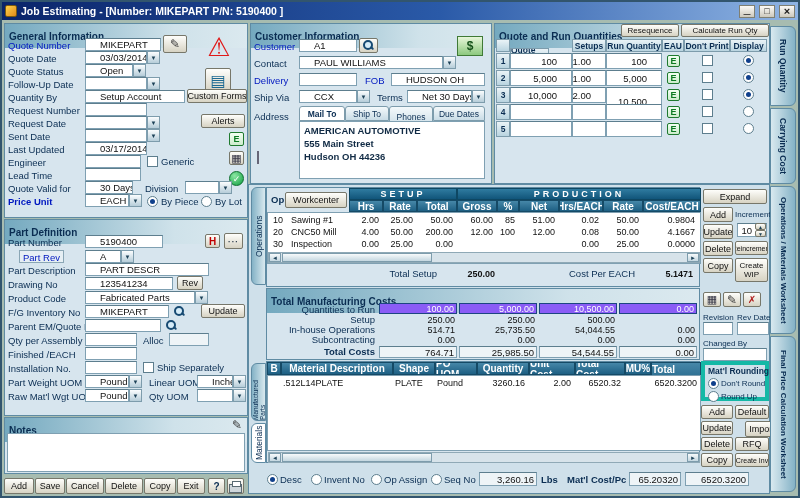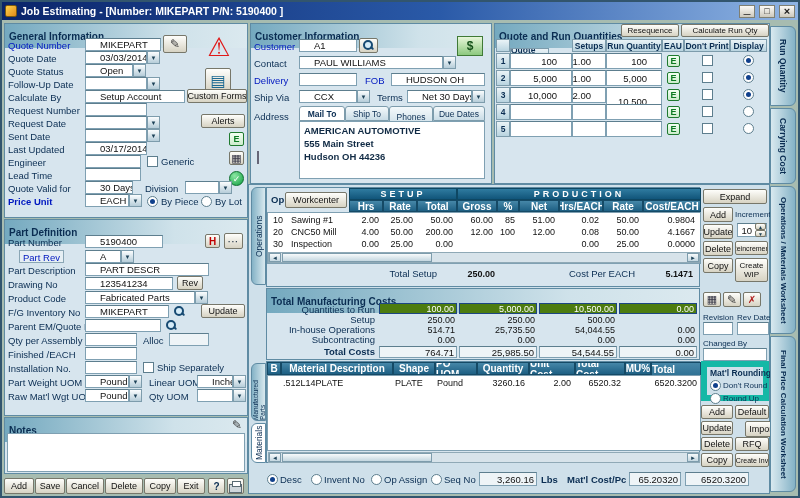--- a/index.html
+++ b/index.html
@@ -25,21 +25,21 @@
 .arrow::after{content:"▼";font-size:6px;color:#1d4258}
 .btn{background:linear-gradient(#fefefb,#d7d3c3);border:1px solid #77776a;border-radius:2px;display:flex;align-items:center;justify-content:center;font-size:9px;color:#111;white-space:nowrap;overflow:hidden}
 .chk{width:11px;height:11px;background:#fff;border:1px solid #5d7e8e}
 .rad{width:11px;height:11px;border-radius:50%;background:#fff;border:1px solid #5d7e8e}
 .rad.on::after{content:"";display:block;width:5px;height:5px;margin:2px 0 0 2px;border-radius:50%;background:#10408c}
 .ghdr{background:linear-gradient(#eaf3f7,#b9d4e0);border:1px solid #7d9cac;display:flex;align-items:center;justify-content:center;color:#0a2d52;font-size:8.5px;font-weight:bold;overflow:hidden}
 .bhdr{background:linear-gradient(#4687a8,#1d5f83);border:1px solid #154a66;color:#fff;display:flex;align-items:center;justify-content:center;font-size:10px;font-weight:bold;overflow:hidden}
 .band{background:linear-gradient(#2f7ba0,#11557a);border:1px solid #0e4763;color:#fff;display:flex;align-items:center;justify-content:center;font-size:9px;font-weight:bold;letter-spacing:3px}
 .cell{text-align:right;font-size:9px;padding-right:2px;white-space:nowrap;overflow:hidden}
 .cl{text-align:left;font-size:9px;white-space:nowrap;overflow:hidden}
-.hl{background:#4d7c0f;border:1px solid #1d4582;color:#fff;display:flex;align-items:center;justify-content:flex-end;padding:0 2px;font-size:9px}
+.hl{background:#8b5cf6;border:1px solid #1d4582;color:#fff;display:flex;align-items:center;justify-content:flex-end;padding:0 2px;font-size:9px}
 .numtxt{text-align:right;font-size:9px;color:#111}
 .white{background:#fff;border:1px solid #7fa0b2}
 .sbar{background:#d7e3ea;border:1px solid #8fa9b6;display:flex;align-items:stretch}
 .sbtn{width:12px;background:linear-gradient(#f7fafb,#c4d7e0);border:1px solid #7d9cac;display:flex;align-items:center;justify-content:center}
 .sbtn.l::after{content:"◄";font-size:6px;color:#1d4258}
 .sbtn.r::after{content:"►";font-size:6px;color:#1d4258}
 .sthumb{width:150px;background:linear-gradient(#f7fafb,#c4d7e0);border:1px solid #7d9cac;margin-left:1px}
 .sfill{flex:1}
 .vtabL{writing-mode:vertical-rl;transform:rotate(180deg);background:linear-gradient(90deg,#d9e9ef,#84b2c6);border:1px solid #5f8ba3;border-radius:0 6px 6px 0;color:#0a2d52;display:flex;align-items:center;justify-content:center;font-size:8.5px;overflow:hidden}
 .vtabL.sm{font-size:6.5px}
@@ -96,21 +96,21 @@
     <span class="a lbl" style="left:3px;top:28px">Quote Date</span>
     <div class="a inp" style="left:80px;top:27px;width:62px">03/03/2014</div>
     <span class="a arrow" style="left:142px;top:27px"></span>
     <span class="a lbl" style="left:3px;top:41px">Quote Status</span>
     <div class="a inp" style="left:80px;top:40px;width:48px">Open</div>
     <span class="a arrow" style="left:128px;top:40px"></span>
     <span class="a lbl" style="left:3px;top:54px">Follow-Up Date</span>
     <div class="a inp" style="left:80px;top:53px;width:62px"></div>
     <span class="a arrow" style="left:142px;top:53px"></span>
     <span class="a btn ic i-bom" style="left:200px;top:44px;width:26px;height:24px"></span>
-    <span class="a lbl" style="left:3px;top:67px">Calculate By</span>
+    <span class="a lbl" style="left:3px;top:67px">Quantity By</span>
     <div class="a inp" style="left:80px;top:66px;width:100px">Setup Account</div>
     <span class="a btn" style="left:182px;top:65px;width:60px;height:14px">Custom Forms</span>
     <span class="a lbl" style="left:3px;top:80px">Request Number</span>
     <div class="a inp" style="left:80px;top:79px;width:62px"></div>
     <span class="a lbl" style="left:3px;top:93px">Request Date</span>
     <div class="a inp" style="left:80px;top:92px;width:62px"></div>
     <span class="a arrow" style="left:142px;top:92px"></span>
     <span class="a btn" style="left:196px;top:90px;width:44px;height:14px">Alerts</span>
     <span class="a lbl" style="left:3px;top:106px">Sent Date</span>
     <div class="a inp" style="left:80px;top:105px;width:62px"></div>
@@ -440,21 +440,21 @@
         <span class="a cell" style="left:384px;width:48px">6520.3200</span>
       </div>
       <div class="a sbar" style="left:1px;top:90px;width:432px;height:11px">
         <span class="sbtn l"></span>
           <span class="sthumb"></span>
           <span class="sfill"></span>
           <span class="sbtn r"></span>
       </div>
     </div>
 
-    <div class="a" style="left:452px;top:176px;width:68px;height:40px;border:6px solid #14b8a6">
+    <div class="a" style="left:452px;top:176px;width:68px;height:40px;border:4px solid #14b8a6">
       <span class="a lbl b" style="left:3px;top:0;font-size:8.5px">Mat'l Rounding</span>
       <span class="a rad on" style="left:3px;top:13px"></span>
       <span class="a lbl s8" style="left:16px;top:12px">Don't Round</span>
       <span class="a rad" style="left:3px;top:26px"></span>
       <span class="a lbl s8" style="left:16px;top:25px">Round Up</span>
     </div>
     <span class="a btn" style="left:452px;top:220px;width:32px;height:14px">Add</span>
     <span class="a btn" style="left:486px;top:220px;width:34px;height:14px">Default</span>
     <span class="a btn" style="left:452px;top:236px;width:32px;height:14px">Update</span>
     <span class="a btn" style="left:496px;top:236px;width:34px;height:16px">Import</span>

